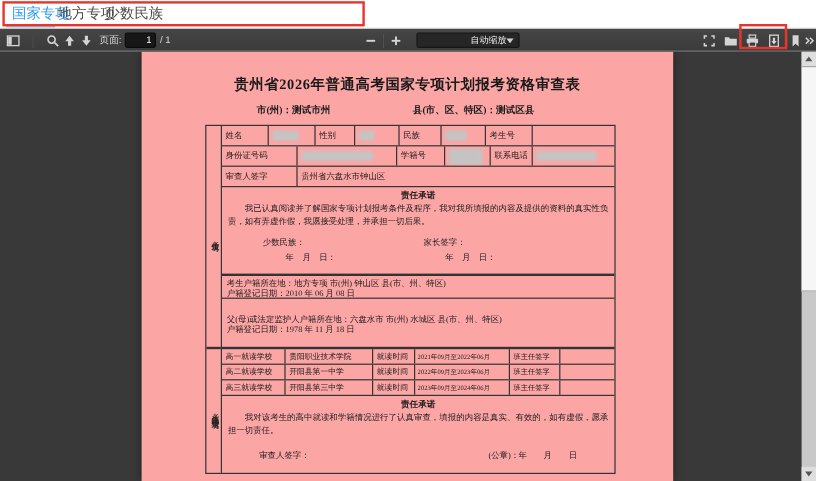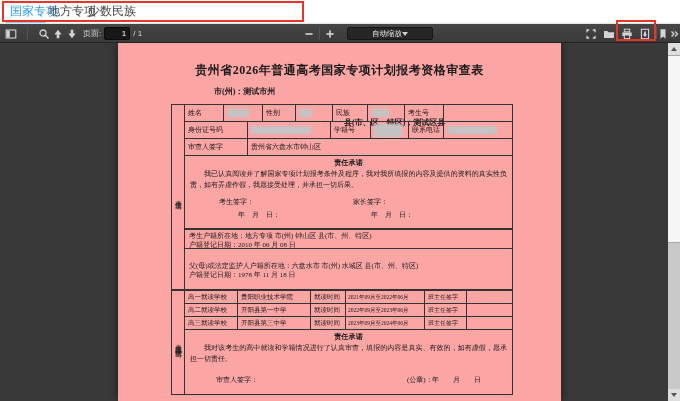--- a/index.html
+++ b/index.html
@@ -26,21 +26,21 @@
   .tb-abs { position:absolute; top:2px; }
   .sep { width:1px; height:12px; background:#262626; border-right:1px solid #535353;
     margin:0 3px; flex:0 0 auto; }
   .tb-label { font-size:8px; color:#d9d9d9; margin:0 3px 0 4px; white-space:nowrap; }
   .page-input { width:26px; height:13px; background:#171717; border:1px solid #0c0c0c;
     border-radius:2px; color:#fff; font-size:8px; text-align:right; padding-right:3px;
     font-family:"Liberation Sans",sans-serif; }
   .page-total { font-size:8px; margin-left:3px; color:#d9d9d9; }
   .zoom-select { margin-left:10px; width:86px; height:13px; background:#262626;
     border:1px solid #161616; border-radius:2px; display:flex; align-items:center;
-    justify-content:center; padding:0 4px; cursor:pointer; }
+    justify-content:flex-end; padding:0 4px; cursor:pointer; }
   .zoom-select .zs-text { font-size:7.5px; color:#eee; white-space:nowrap; }
   .caret { width:0; height:0; border-left:3px solid transparent;
     border-right:3px solid transparent; border-top:4px solid #cfcfcf; }
   svg.ic { display:block; }
 
   
   .viewer { position:absolute; left:0; top:43px; width:680px; height:358px;
     background:#393939; overflow:hidden; }
   .page { position:absolute; left:118px; top:0; width:443px; height:358px;
     background:#fca5a5; box-shadow:0 0 8px rgba(0,0,0,.55);
@@ -55,21 +55,21 @@
     border-bottom:4px solid #555; }
   .tri-down { width:0; height:0; border-left:3px solid transparent; border-right:3px solid transparent;
     border-top:4px solid #555; }
   .vs-thumb { position:absolute; left:0; top:12px; width:12px; height:188px;
     background:#f6f6f6; border-top:1px solid #a8a8a8; border-bottom:1px solid #a8a8a8; cursor:pointer; }
 
   
   .doc-title { position:absolute; left:0; top:19px; width:100%; text-align:center;
     font-size:12px; font-weight:bold; letter-spacing:.5px; }
   .doc-sub { position:absolute; top:43px; font-size:8px; font-weight:600; white-space:nowrap; }
-  .sub-city { left:96px; } .sub-county { left:226px;margin-top:31px; }
+  .sub-city { left:96px; } .sub-county { left:226px; }
 
   .doc-table { position:absolute; left:53px; top:61px; width:342px; height:291px;
     border:1px solid #333; font-size:7px; }
   .label-col { position:absolute; left:0; top:0; width:13px; height:100%;
     border-right:1px solid #333; display:flex; flex-direction:column; }
   .lc-sec { display:flex; align-items:center; justify-content:center; }
   .lc-1 { height:186px; border-bottom:2px solid #333; }
   .lc-2 { flex:1; }
   .vtext { writing-mode:vertical-rl; text-orientation:upright; font-size:6.5px;
     letter-spacing:1px; color:#222; }
@@ -249,21 +249,21 @@
           </div>
 
           <div class="t-row h17">
             <div class="t-cell" style="width:63px">审查人签字</div>
             <div class="t-cell" style="flex:1">贵州省六盘水市钟山区</div>
           </div>
 
           <div class="block blk-1">
             <div class="blk-head">责任承诺</div>
             <div class="blk-body">我已认真阅读并了解国家专项计划报考条件及程序，我对我所填报的内容及提供的资料的真实性负责，如有弄虚作假，我愿接受处理，并承担一切后果。</div>
-            <span class="pos" style="left:34px; top:41px">考生签字：</span>
+            <span class="pos" style="left:34px; top:41px">少数民族：</span>
             <span class="pos" style="left:168px; top:41px">家长签字：</span>
             <span class="pos" style="left:53px; top:54px">年　月　日：</span>
             <span class="pos" style="left:186px; top:54px">年　月　日：</span>
           </div>
 
           <div class="t-row" style="height:19px">
             <div class="two-line">
               <span style="display:block">考生户籍所在地：地方专项 市(州) 钟山区 县(市、州、特区)</span>
               <span style="display:block">户籍登记日期：2010 年 06 月 08 日</span>
             </div>

